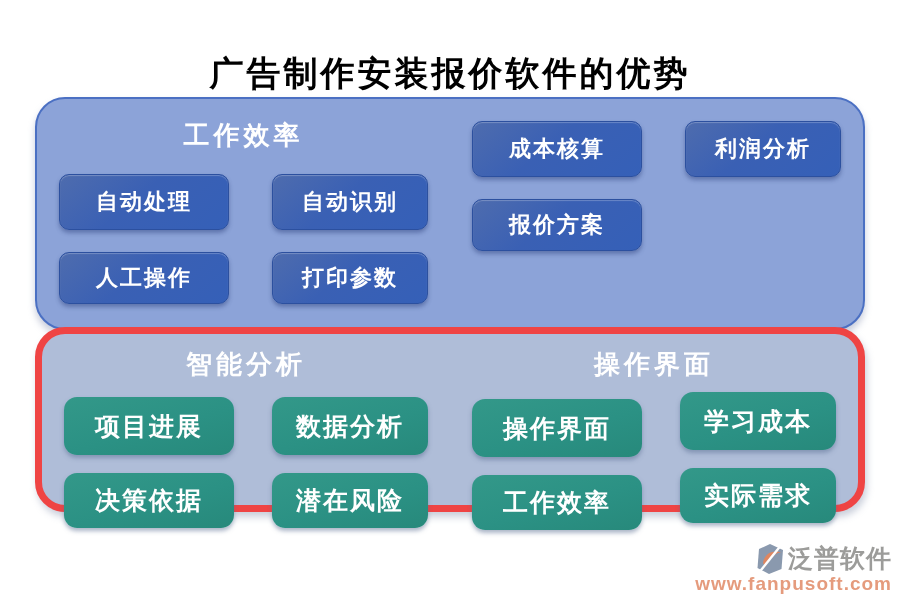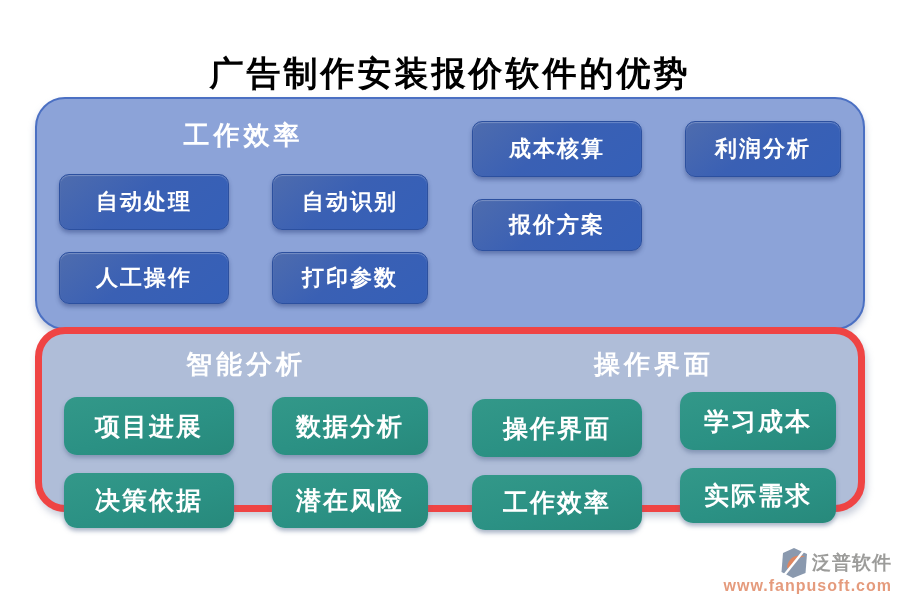--- a/index.html
+++ b/index.html
@@ -56,25 +56,25 @@
     background:linear-gradient(165deg,#339889 0%,#2B9184 55%,#27897B 100%);
     box-shadow:0 3px 4px rgba(90,110,145,.5);
   }
   .lift{ transform:translateY(-5px);text-align:center; }
   .drop{ transform:translateY(2px); }
   .footer{
     position:absolute; right:8px; bottom:5px; text-align:center;
   }
   .brand-row{ display:flex; align-items:center; justify-content:flex-end; gap:3px; }
   .brand-name{
-    font-size:19px; font-weight:bold; color:#9C9C9A; letter-spacing:1px;
+    font-size:25px; font-weight:bold; color:#9C9C9A; letter-spacing:1px;
     font-family:"Liberation Serif","DejaVu Serif",serif;
   }
   .brand-url{
-    margin-top:-2px; font-size:16px; font-weight:bold; color:#E59B7D;
+    margin-top:-2px; font-size:19px; font-weight:bold; color:#E59B7D;
     letter-spacing:1px; font-family:"Liberation Sans","DejaVu Sans",sans-serif;
   }
   .logo-icon{ display:inline-block; width:30px; height:32px; }
 </style>
 </head>
 <body>
 
 <div class="stage">
 
   <h1 class="title">广告制作安装报价软件的优势</h1>

